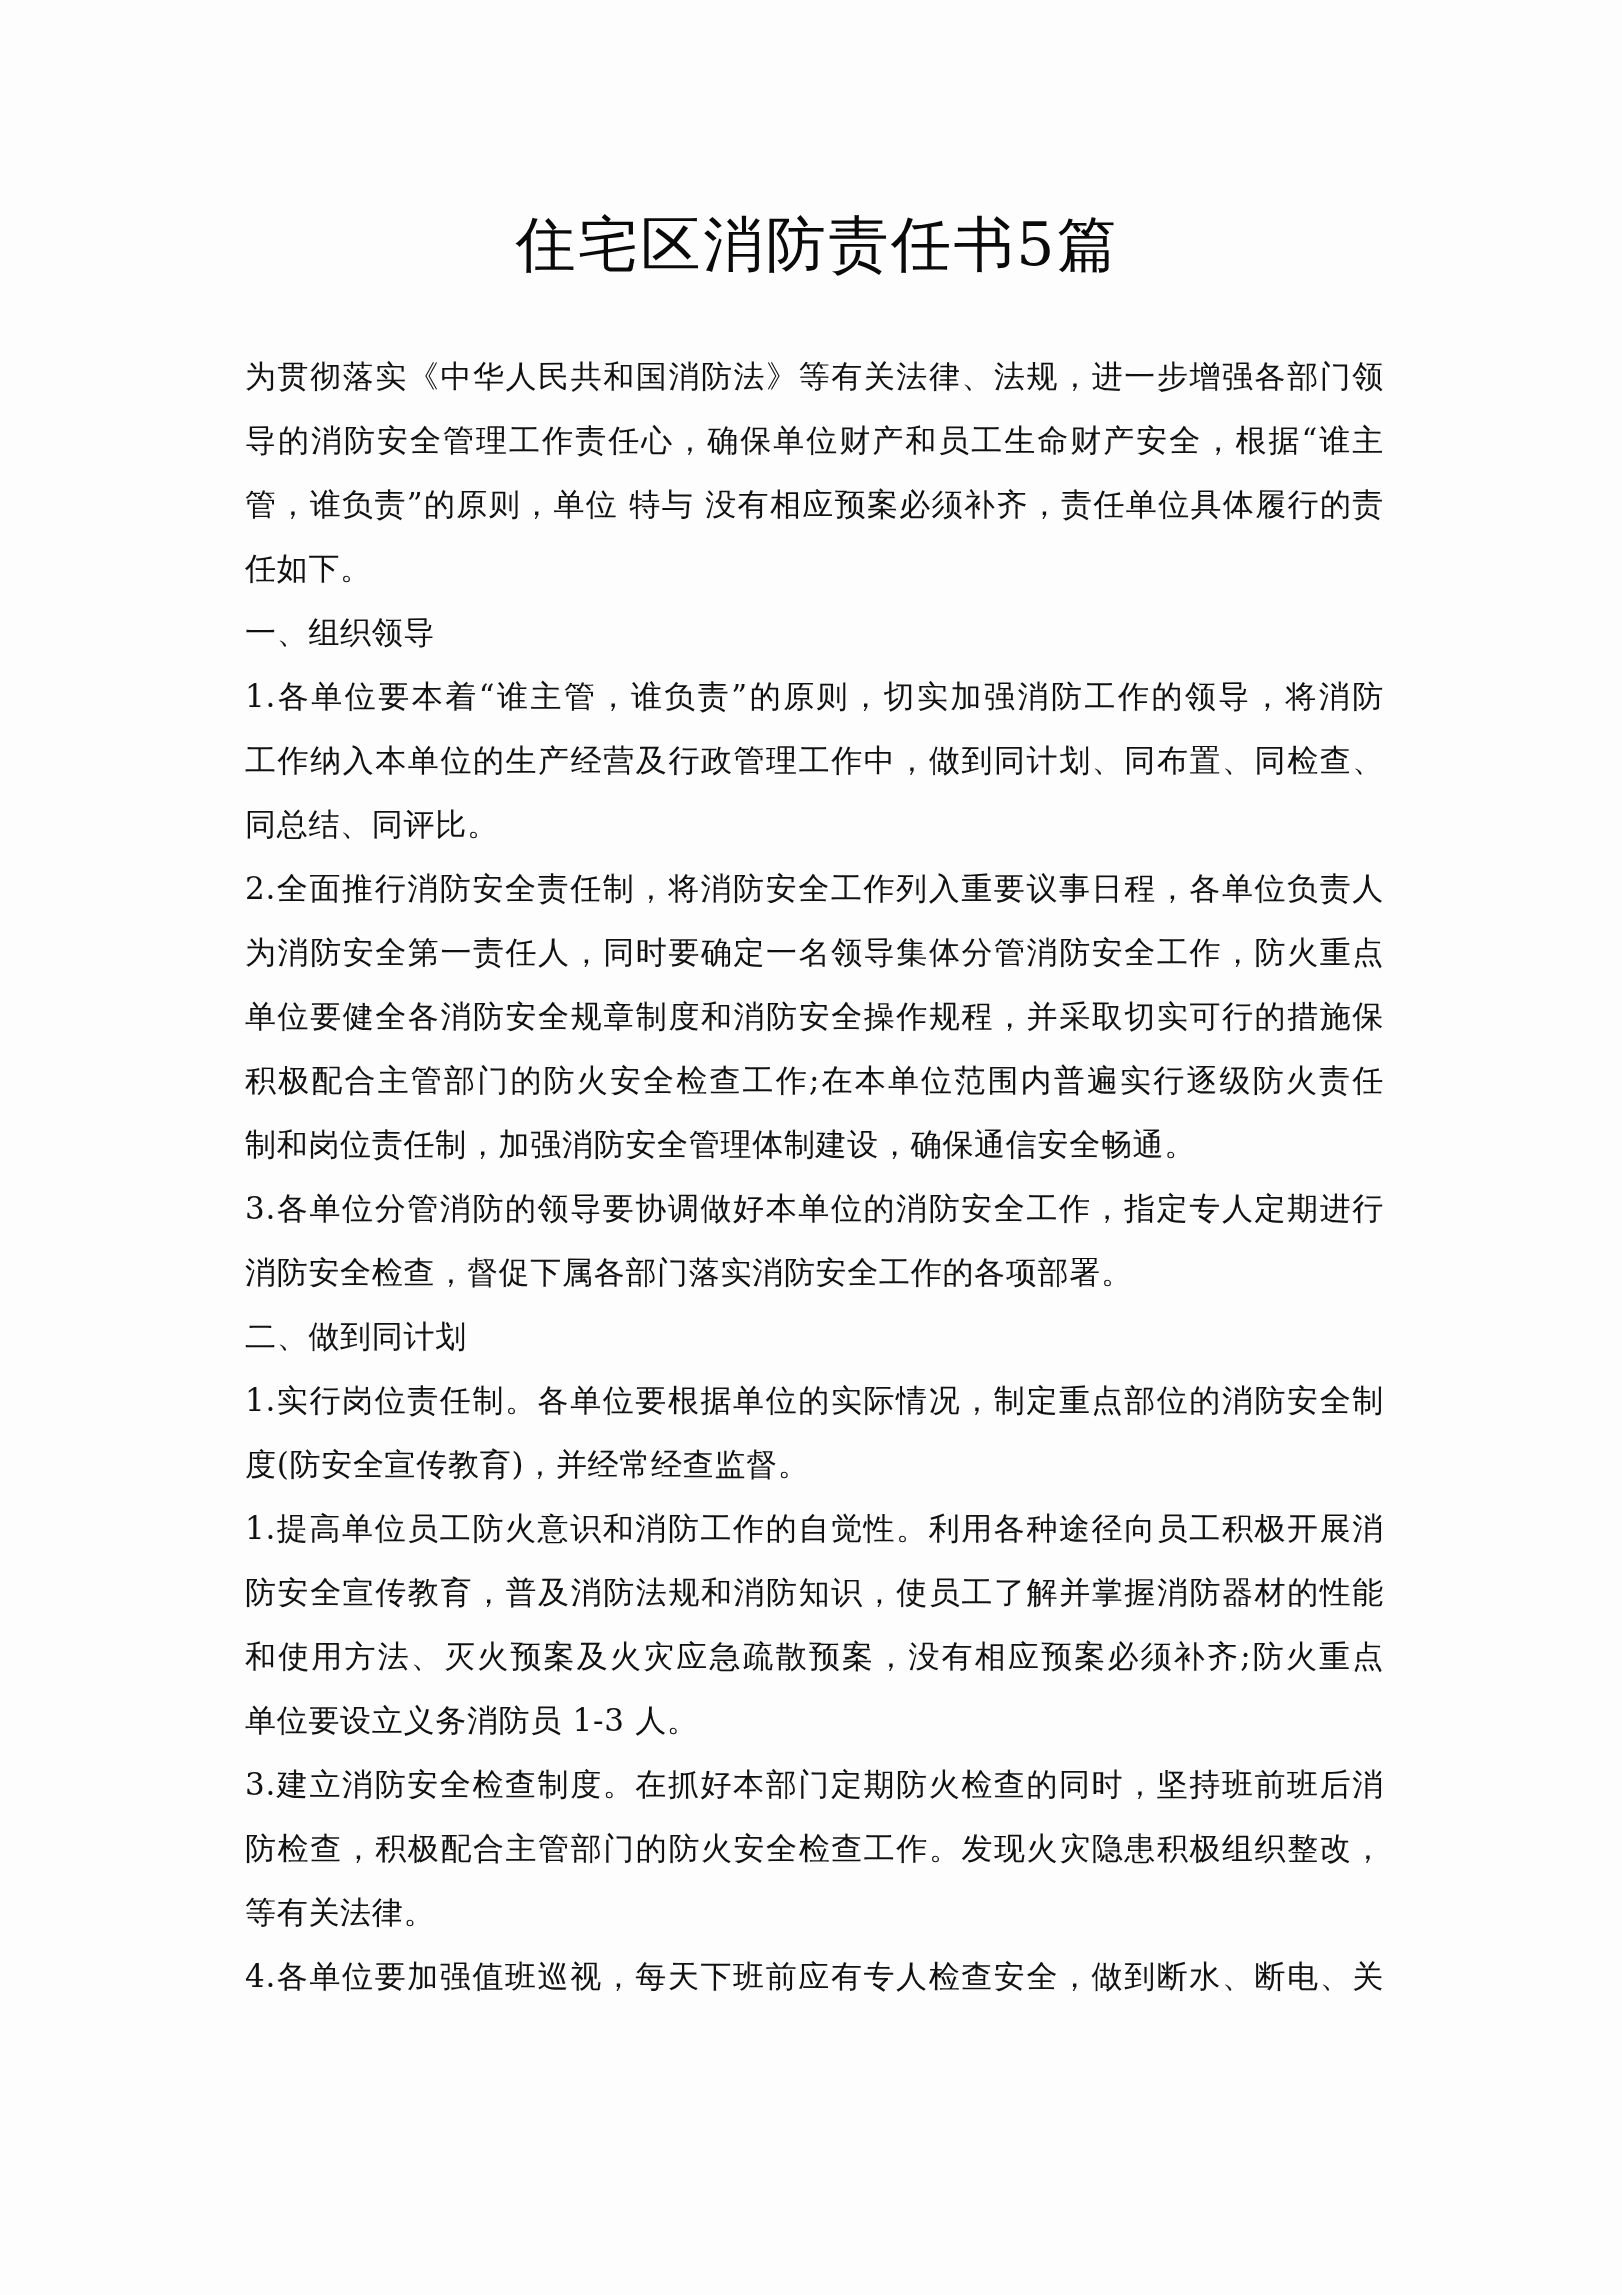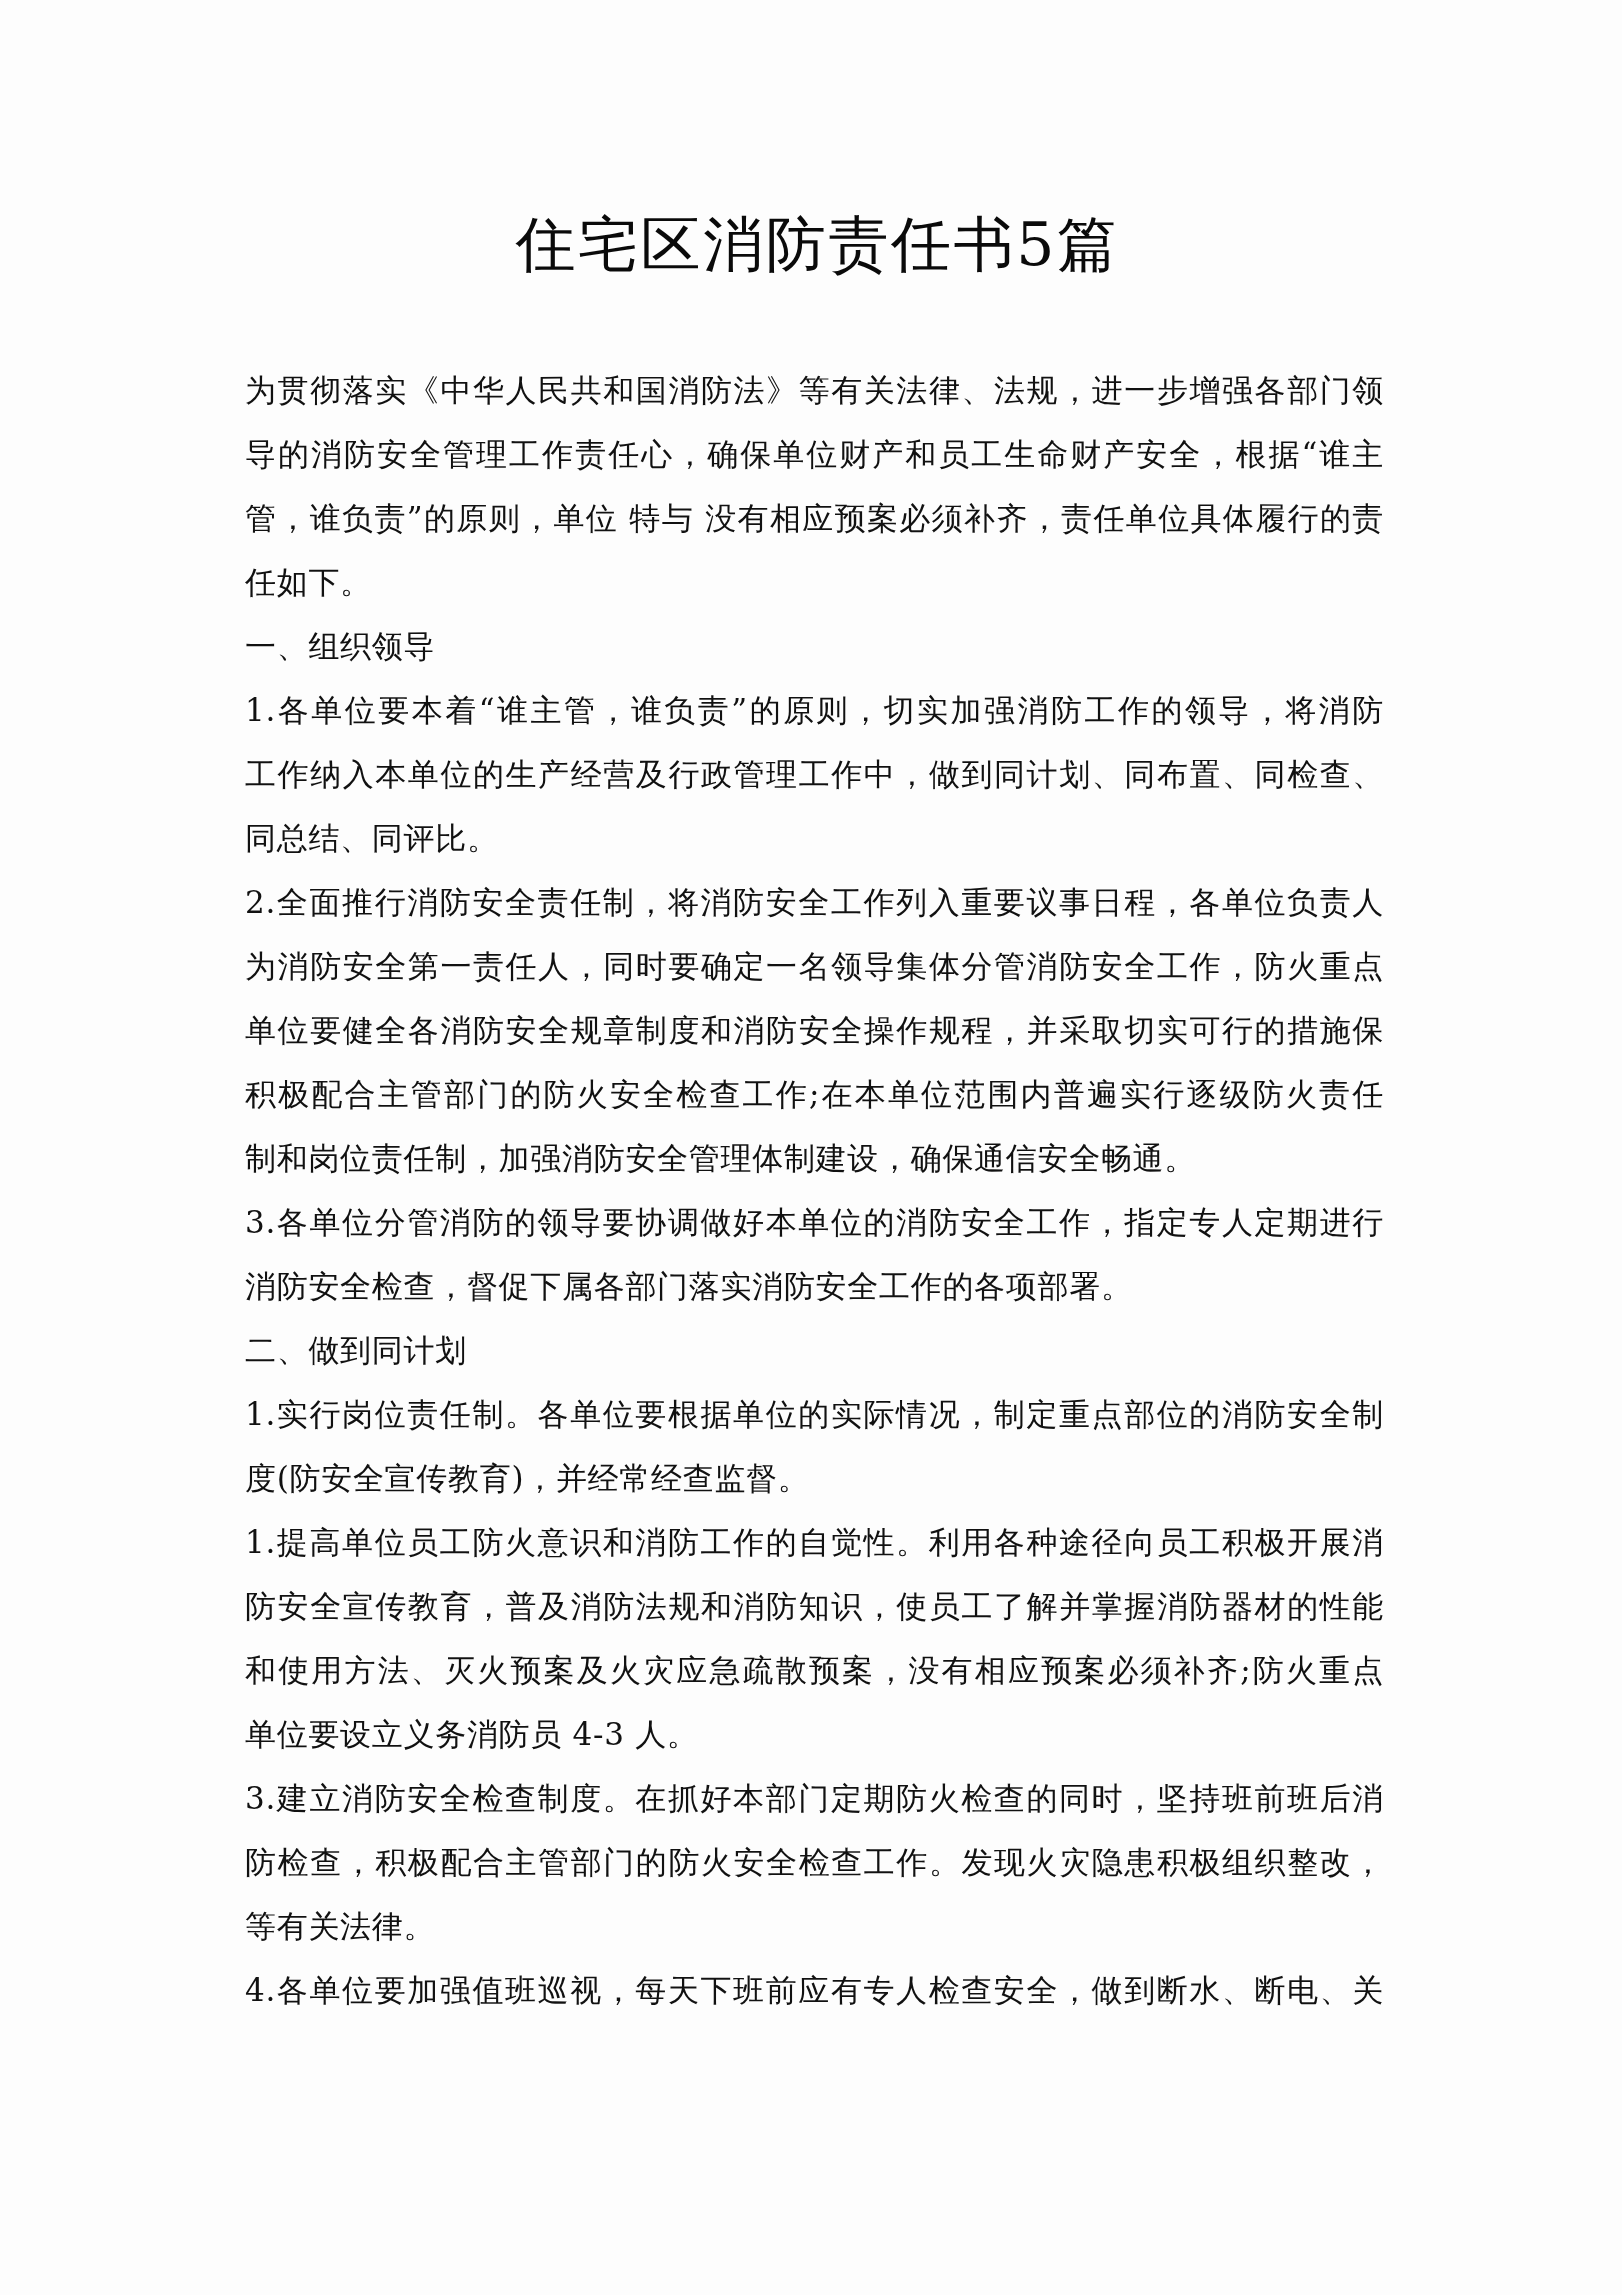--- a/index.html
+++ b/index.html
@@ -32,21 +32,21 @@
       font-size: 60px;
       line-height: 85px;
       letter-spacing: 2.6px;
       font-weight: normal;
       margin: 6px;
       color: #0a0a0a;
     }
     .body-text {
       position: absolute;
       left: 245px;
-      top: 358px;
+      top: 344px;
       width: 1139px;
     }
     .line {
       display: block;
       height: 64px;
       line-height: 64px;
       font-size: 31px;
       white-space: nowrap;
       letter-spacing: 0.7px;
     }
@@ -76,20 +76,20 @@
     <span class="line justify">积极配合主管部门的防火安全检查工作;在本单位范围内普遍实行逐级防火责任</span>
     <span class="line">制和岗位责任制，加强消防安全管理体制建设，确保通信安全畅通。</span>
     <span class="line justify">3.各单位分管消防的领导要协调做好本单位的消防安全工作，指定专人定期进行</span>
     <span class="line">消防安全检查，督促下属各部门落实消防安全工作的各项部署。</span>
     <span class="line">二、做到同计划</span>
     <span class="line justify">1.实行岗位责任制。各单位要根据单位的实际情况，制定重点部位的消防安全制</span>
     <span class="line">度(防安全宣传教育)，并经常经查监督。</span>
     <span class="line justify">1.提高单位员工防火意识和消防工作的自觉性。利用各种途径向员工积极开展消</span>
     <span class="line justify">防安全宣传教育，普及消防法规和消防知识，使员工了解并掌握消防器材的性能</span>
     <span class="line justify">和使用方法、灭火预案及火灾应急疏散预案，没有相应预案必须补齐;防火重点</span>
-    <span class="line">单位要设立义务消防员 4-3 人。</span>
+    <span class="line">单位要设立义务消防员 1-3 人。</span>
     <span class="line justify">3.建立消防安全检查制度。在抓好本部门定期防火检查的同时，坚持班前班后消</span>
     <span class="line justify">防检查，积极配合主管部门的防火安全检查工作。发现火灾隐患积极组织整改，</span>
     <span class="line">等有关法律。</span>
     <span class="line justify">4.各单位要加强值班巡视，每天下班前应有专人检查安全，做到断水、断电、关</span>
   </div>
 </div>
 
 
 </body></html>

